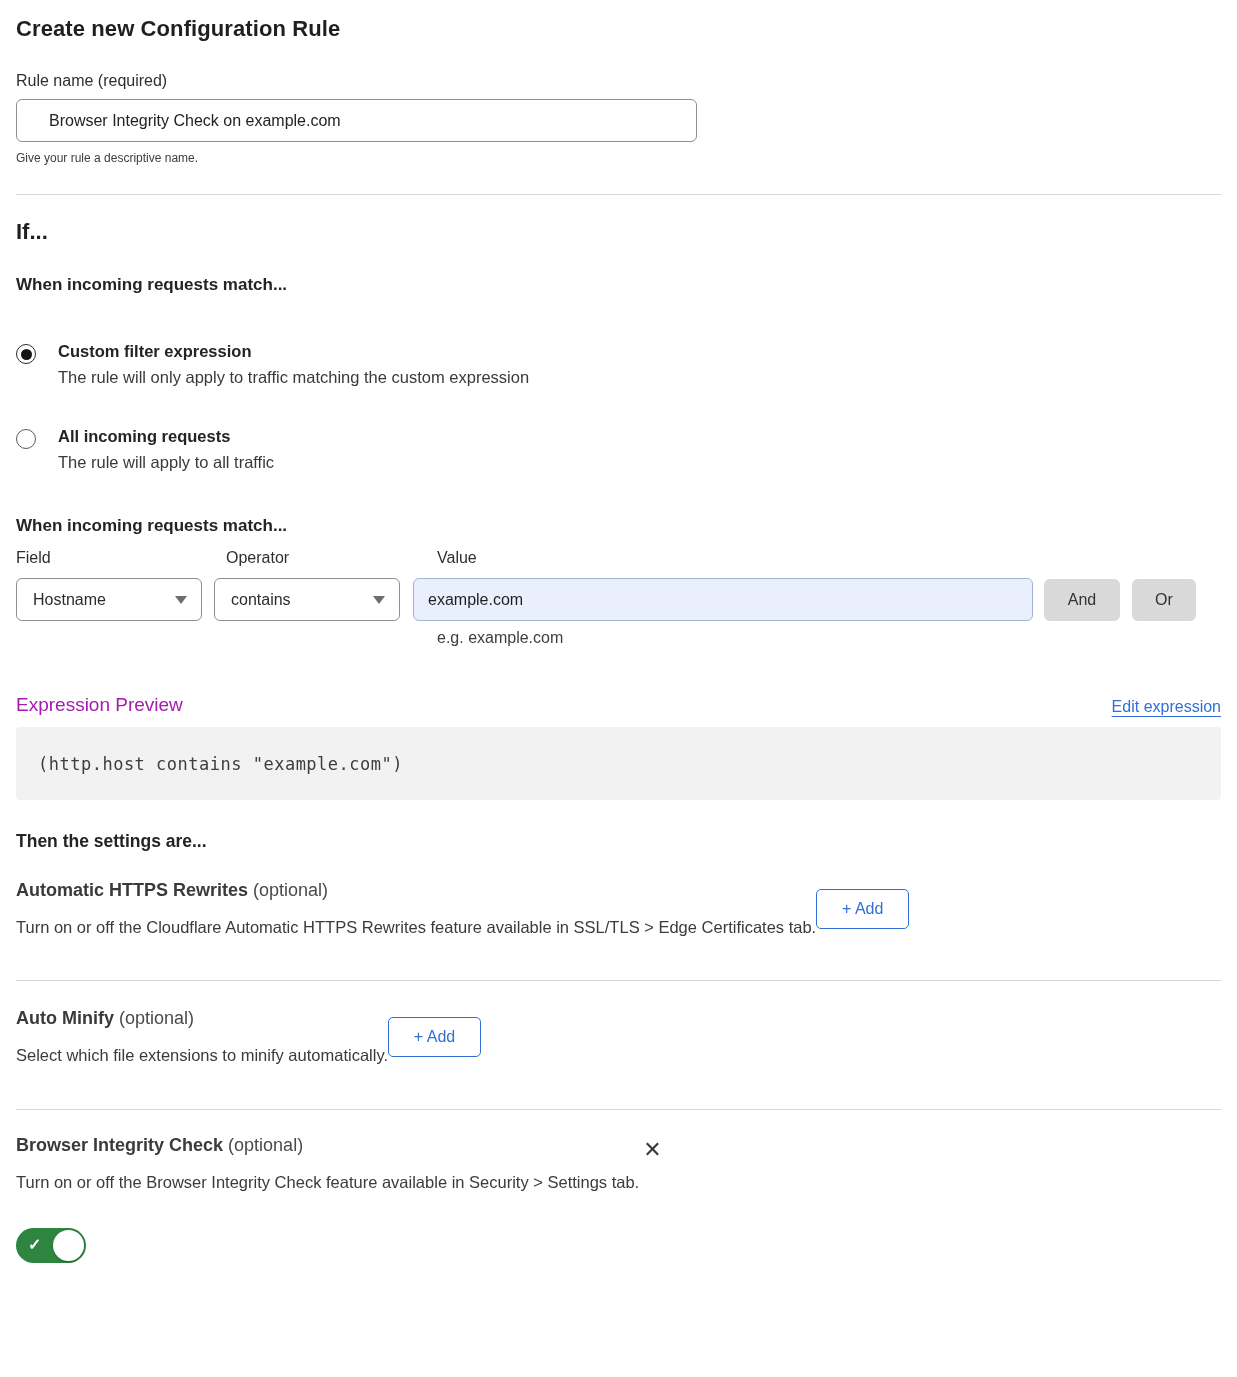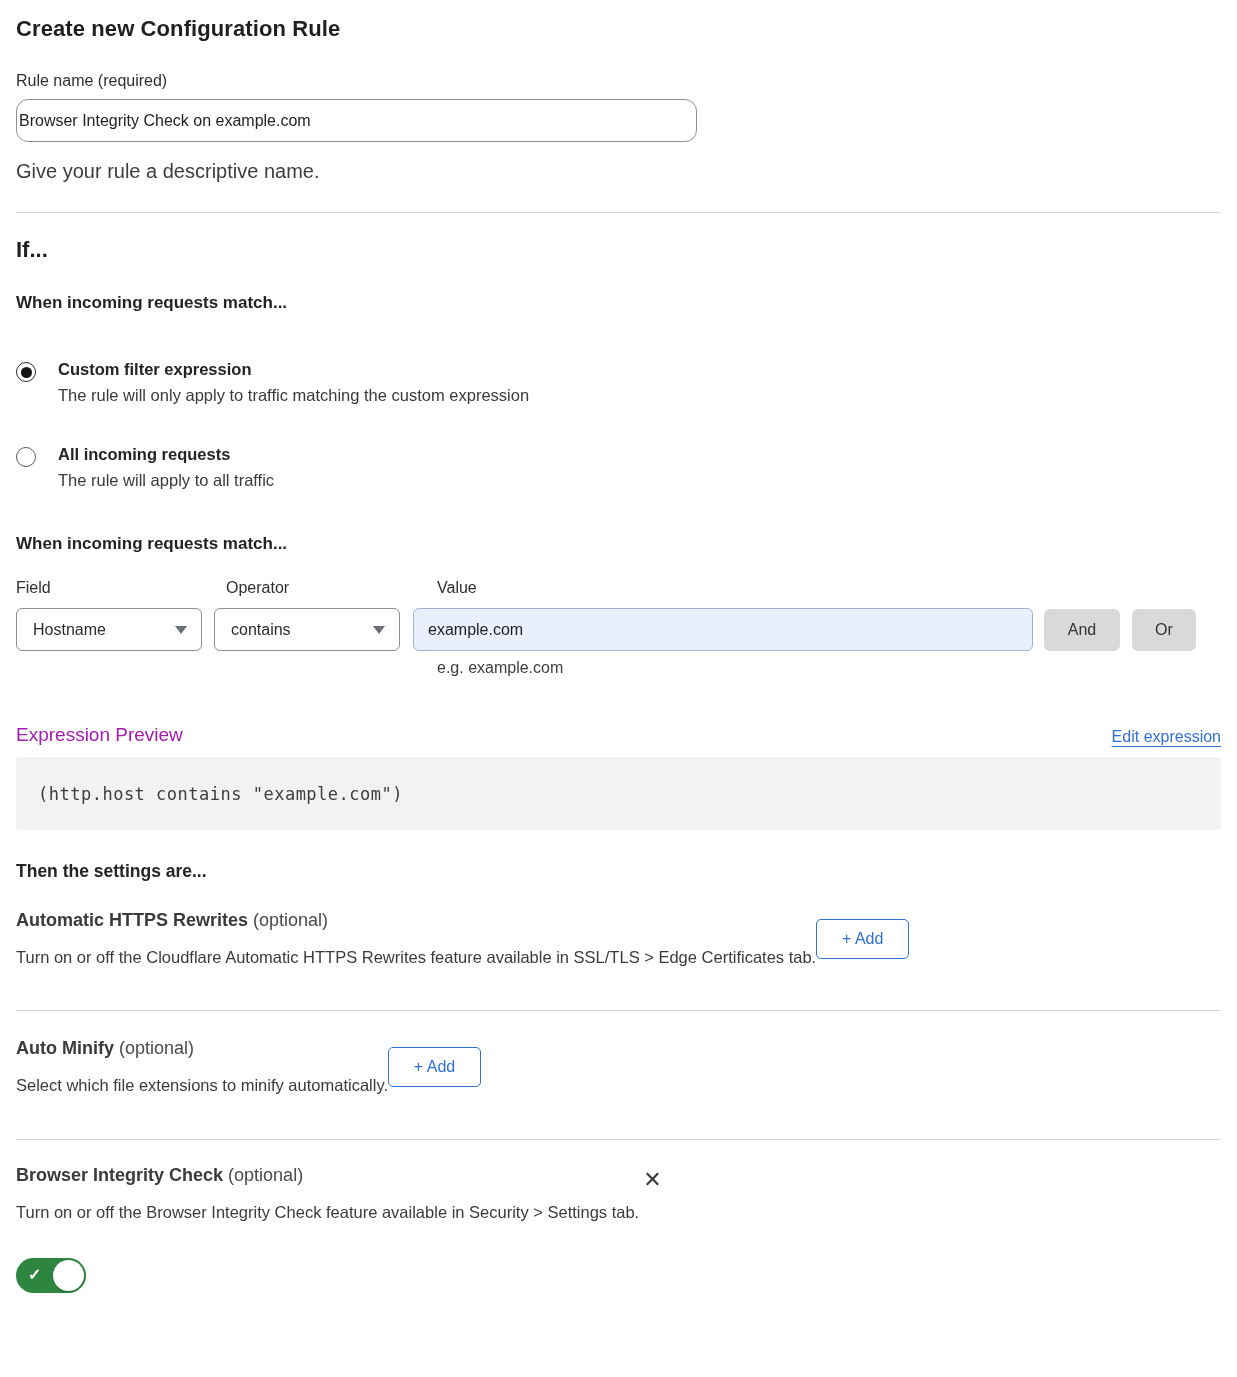--- a/index.html
+++ b/index.html
@@ -26,31 +26,31 @@
     margin-top:30px;
     font-size:16px;
     color:#2f2f2f;
   }
   .rule-name-input {
     display:block;
     margin-top:9px;
     width:681px;
     height:43px;
     border:1px solid #8f8f8f;
-    border-radius:12px;
-    padding:0 2px;
+    border-radius:6px;
+    padding:0 32px;
     font-size:16px;
     color:#222;
     font-family:"Liberation Sans", sans-serif;
     background:#fff;
     outline:none;
   }
   .helper-text {
-    margin-top:18px;
-    font-size:20px;
+    margin-top:9px;
+    font-size:12px;
     color:#3d3d3d;
   }
   .divider {
     border:none;
     border-top:1px solid #d8d8d8;
     height:1px;
     margin-top:29px;
   }
   .h-if {
     margin-top:24px;
@@ -98,21 +98,21 @@
   }
   .radio-desc {
     margin-top:7px;
     font-size:16.5px;
     color:#3a3a3a;
   }
   .h-match2 { margin-top:44px; }
 
   .builder-labels {
     display:flex;
-    margin-top:25px;
+    margin-top:13px;
     font-size:16px;
     color:#2f2f2f;
     justify-content:space-between;
   }
   .col-field { width:210px; }
   .col-operator { width:211px; }
   .col-value { flex:1; }
 
   .builder-row {
     display:flex;

